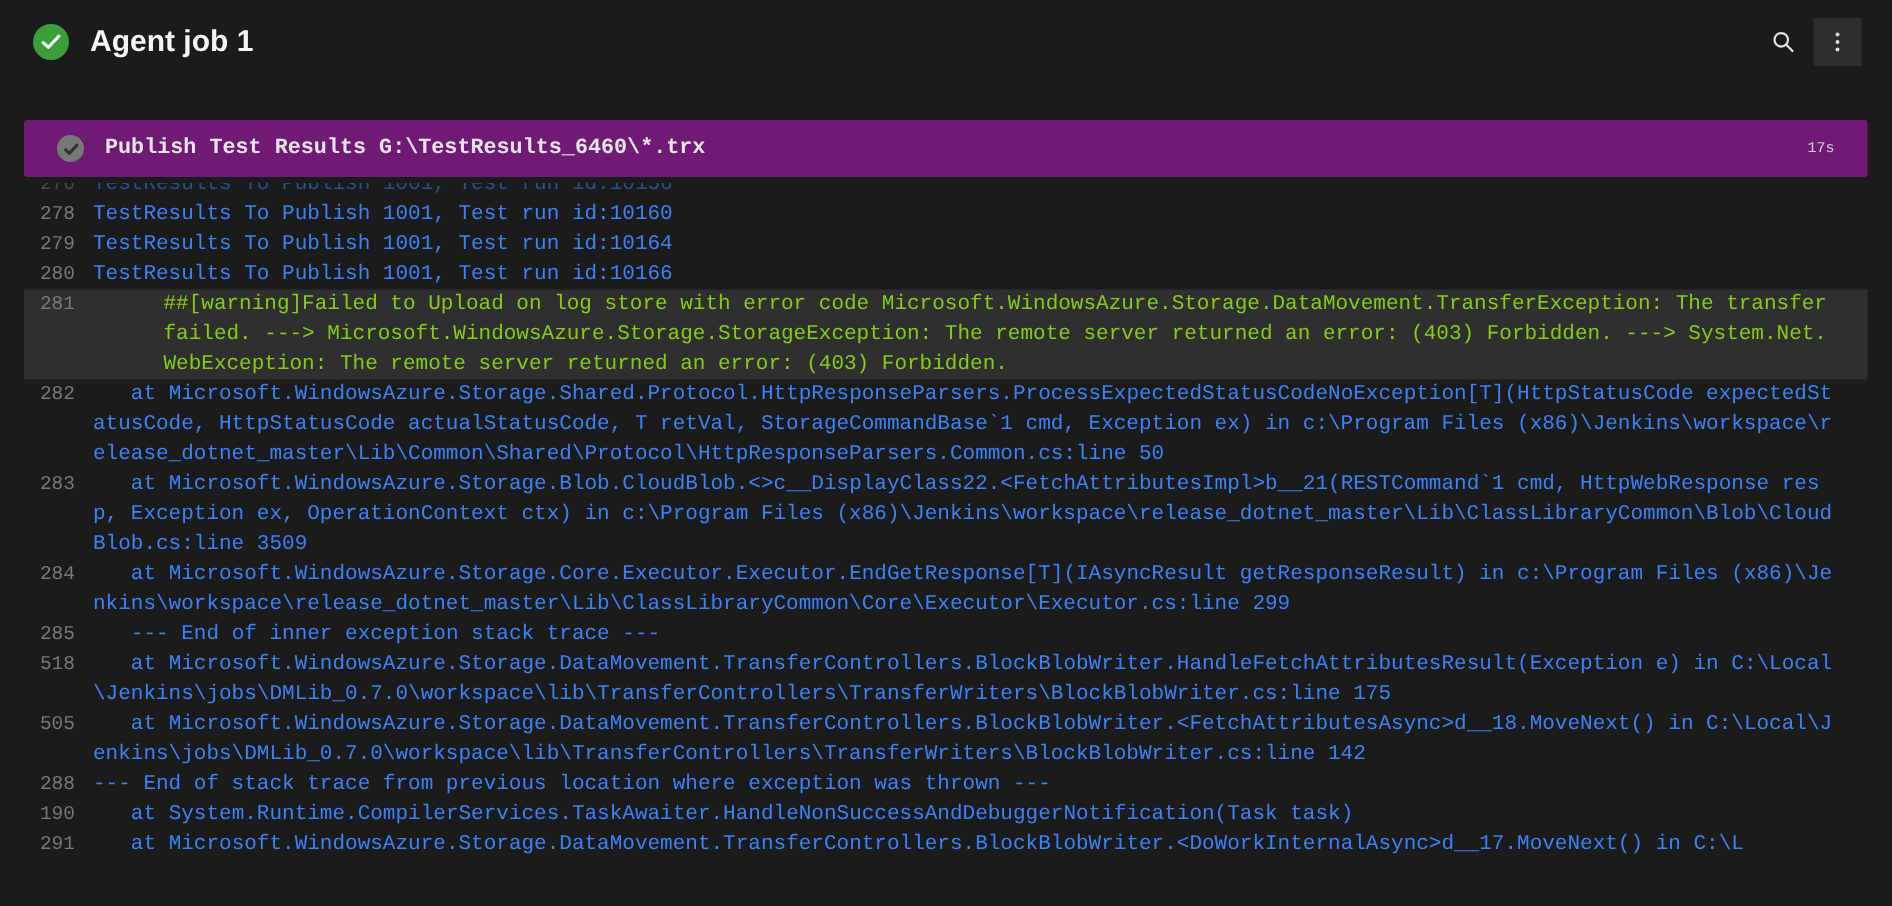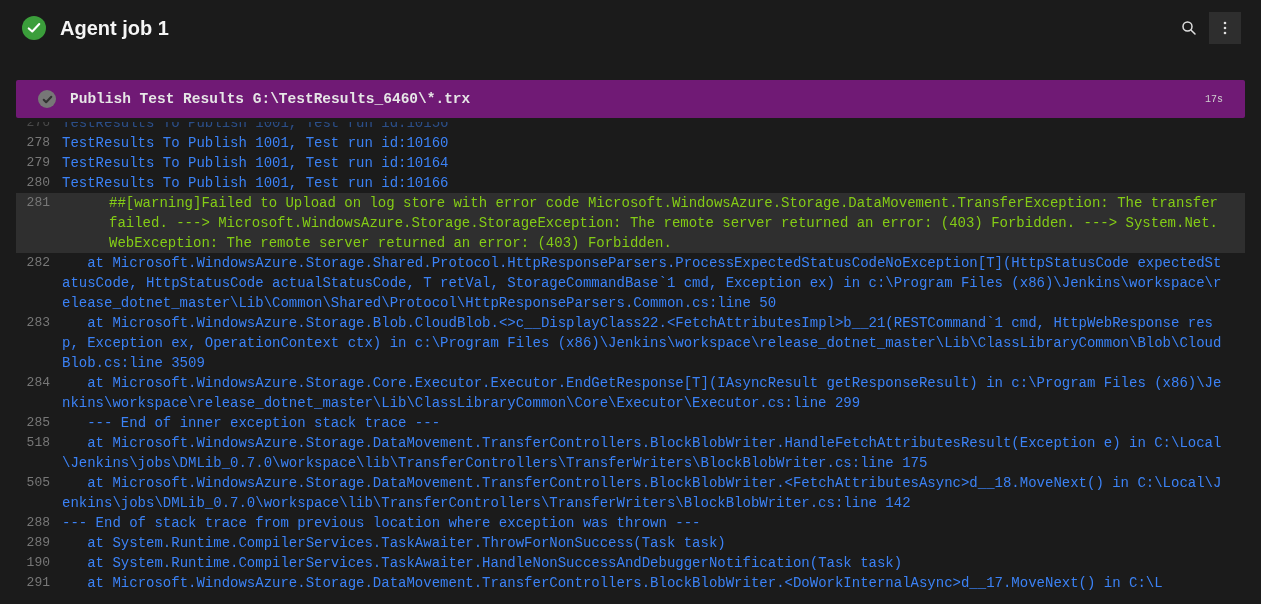--- a/index.html
+++ b/index.html
@@ -201,24 +201,20 @@
     </div>
     <div class="log-row">
       <div class="lineno">505</div>
       <div class="logtext">   at Microsoft.WindowsAzure.Storage.DataMovement.TransferControllers.BlockBlobWriter.&lt;FetchAttributesAsync&gt;d__18.MoveNext() in C:\Local\Jenkins\jobs\DMLib_0.7.0\workspace\lib\TransferControllers\TransferWriters\BlockBlobWriter.cs:line 142</div>
     </div>
     <div class="log-row">
       <div class="lineno">288</div>
       <div class="logtext">--- End of stack trace from previous location where exception was thrown ---</div>
     </div>
     <div class="log-row">
-      <div class="lineno">289</div>
-      <div class="logtext">   at System.Runtime.CompilerServices.TaskAwaiter.ThrowForNonSuccess(Task task)</div>
-    </div>
-    <div class="log-row">
       <div class="lineno">190</div>
       <div class="logtext">   at System.Runtime.CompilerServices.TaskAwaiter.HandleNonSuccessAndDebuggerNotification(Task task)</div>
     </div>
     <div class="log-row">
       <div class="lineno">291</div>
       <div class="logtext">   at Microsoft.WindowsAzure.Storage.DataMovement.TransferControllers.BlockBlobWriter.&lt;DoWorkInternalAsync&gt;d__17.MoveNext() in C:\L</div>
     </div>
   </div>
 
 </body></html>

